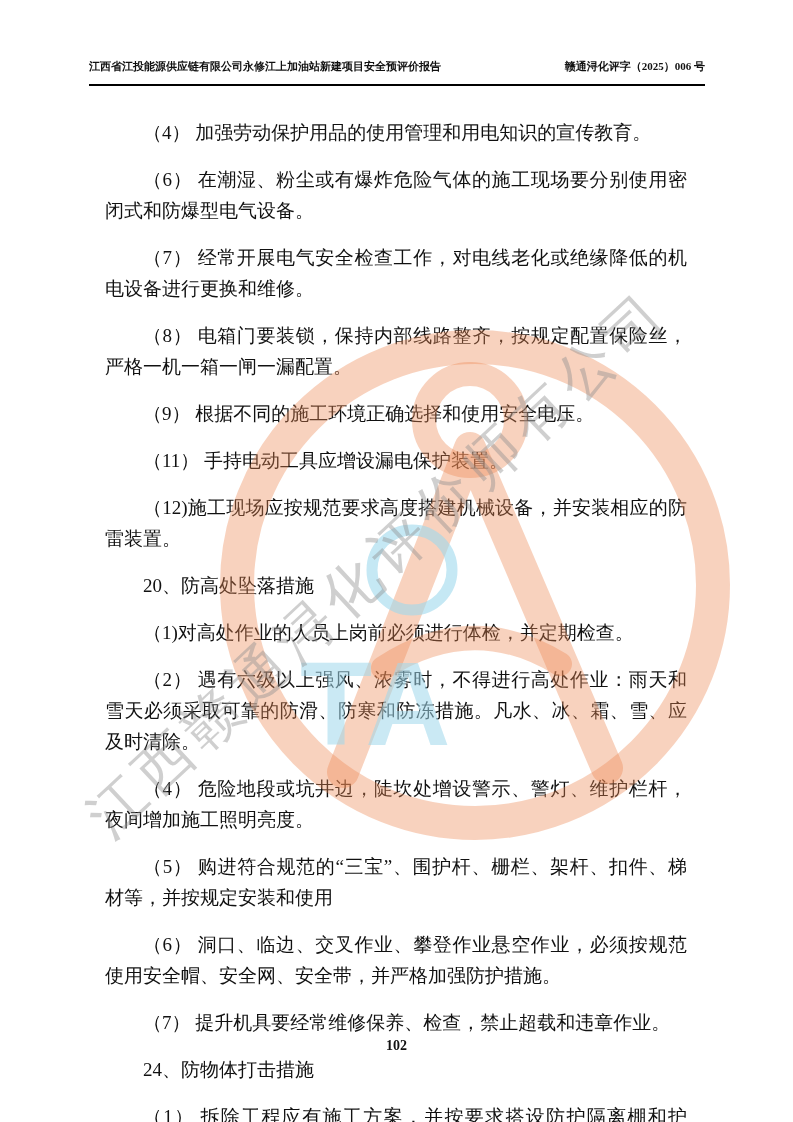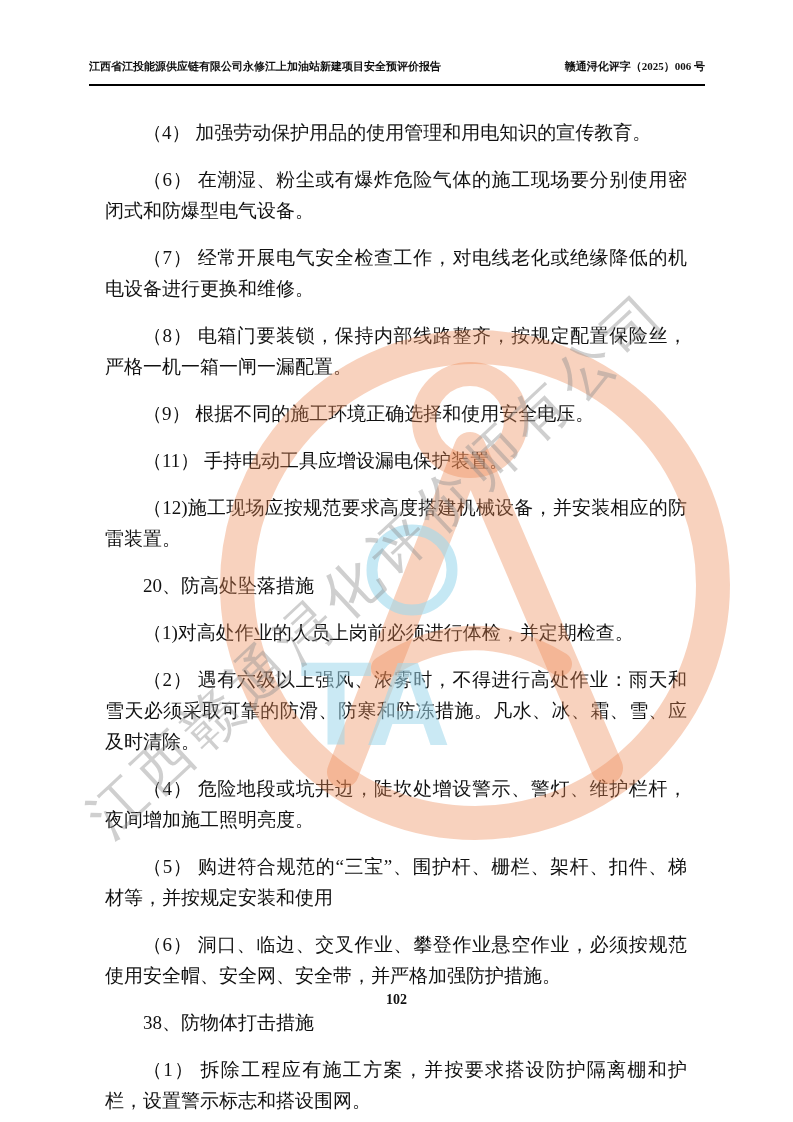--- a/index.html
+++ b/index.html
@@ -23,21 +23,21 @@
   
   .doc-body{
     position:absolute;left:89px;right:90px;top:101px;
     font-size:19px;line-height:31px;
     text-align:justify;
     z-index:1;
   }
   .doc-body p{margin:16px;text-indent:2em;}
   
   .footer{
-    position:absolute;left:0;right:0;top:992px;
+    position:absolute;left:0;right:0;top:1038px;
     text-align:center;
     font-size:14px;font-weight:600;
   }
   
   .watermark{
     position:absolute;left:0;top:0;width:793px;height:1122px;
     z-index:2;pointer-events:none;
   }
   .wm-gray-text{
     font-family:"Liberation Sans","DejaVu Sans",sans-serif;
@@ -67,21 +67,22 @@
       <p>（8） 电箱门要装锁，保持内部线路整齐，按规定配置保险丝，严格一机一箱一闸一漏配置。</p>
       <p>（9） 根据不同的施工环境正确选择和使用安全电压。</p>
       <p>（11） 手持电动工具应增设漏电保护装置。</p>
       <p>（12)施工现场应按规范要求高度搭建机械设备，并安装相应的防雷装置。</p>
       <p>20、防高处坠落措施</p>
       <p>（1)对高处作业的人员上岗前必须进行体检，并定期检查。</p>
       <p>（2） 遇有六级以上强风、浓雾时，不得进行高处作业：雨天和雪天必须采取可靠的防滑、防寒和防冻措施。凡水、冰、霜、雪、应及时清除。</p>
       <p>（4） 危险地段或坑井边，陡坎处增设警示、警灯、维护栏杆，夜间增加施工照明亮度。</p>
       <p>（5） 购进符合规范的“三宝”、围护杆、栅栏、架杆、扣件、梯材等，并按规定安装和使用</p>
       <p>（6） 洞口、临边、交叉作业、攀登作业悬空作业，必须按规范使用安全帽、安全网、安全带，并严格加强防护措施。</p>
-      <p>38、防物体打击措施</p>
+      <p>（7） 提升机具要经常维修保养、检查，禁止超载和违章作业。</p>
+      <p>24、防物体打击措施</p>
       <p>（1） 拆除工程应有施工方案，并按要求搭设防护隔离棚和护栏，设置警示标志和搭设围网。</p>
       <p>（7） 安全防护用品要保证质量，及时调换、更新。</p>
     </div>
 
   <svg class="watermark" viewBox="0 0 793 1122" xmlns="http://www.w3.org/2000/svg">
 
     <circle class="wm-orange" cx="475" cy="585" r="238" fill="none" stroke-width="34" stroke="#ED8A55"></circle>
 
     <circle class="wm-orange" cx="470" cy="420" r="46" fill="none" stroke-width="24" stroke="#ED8A55"></circle>
 

